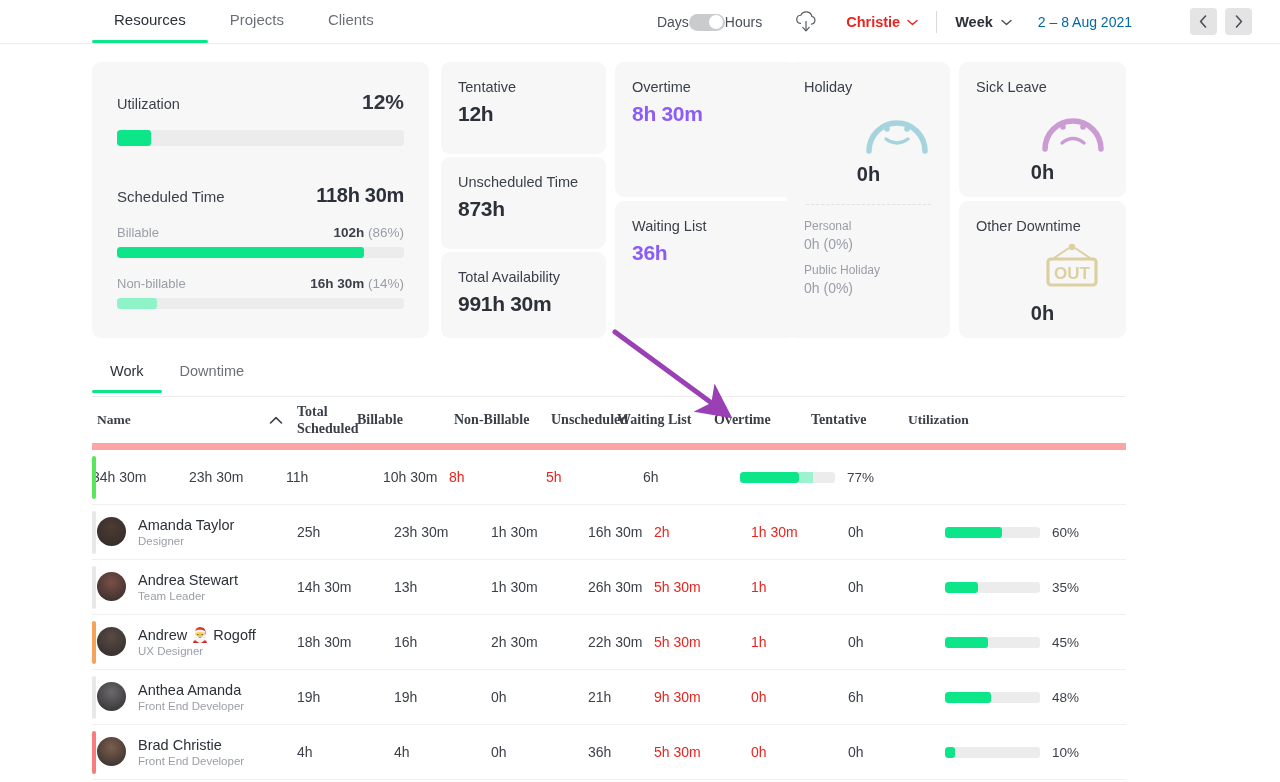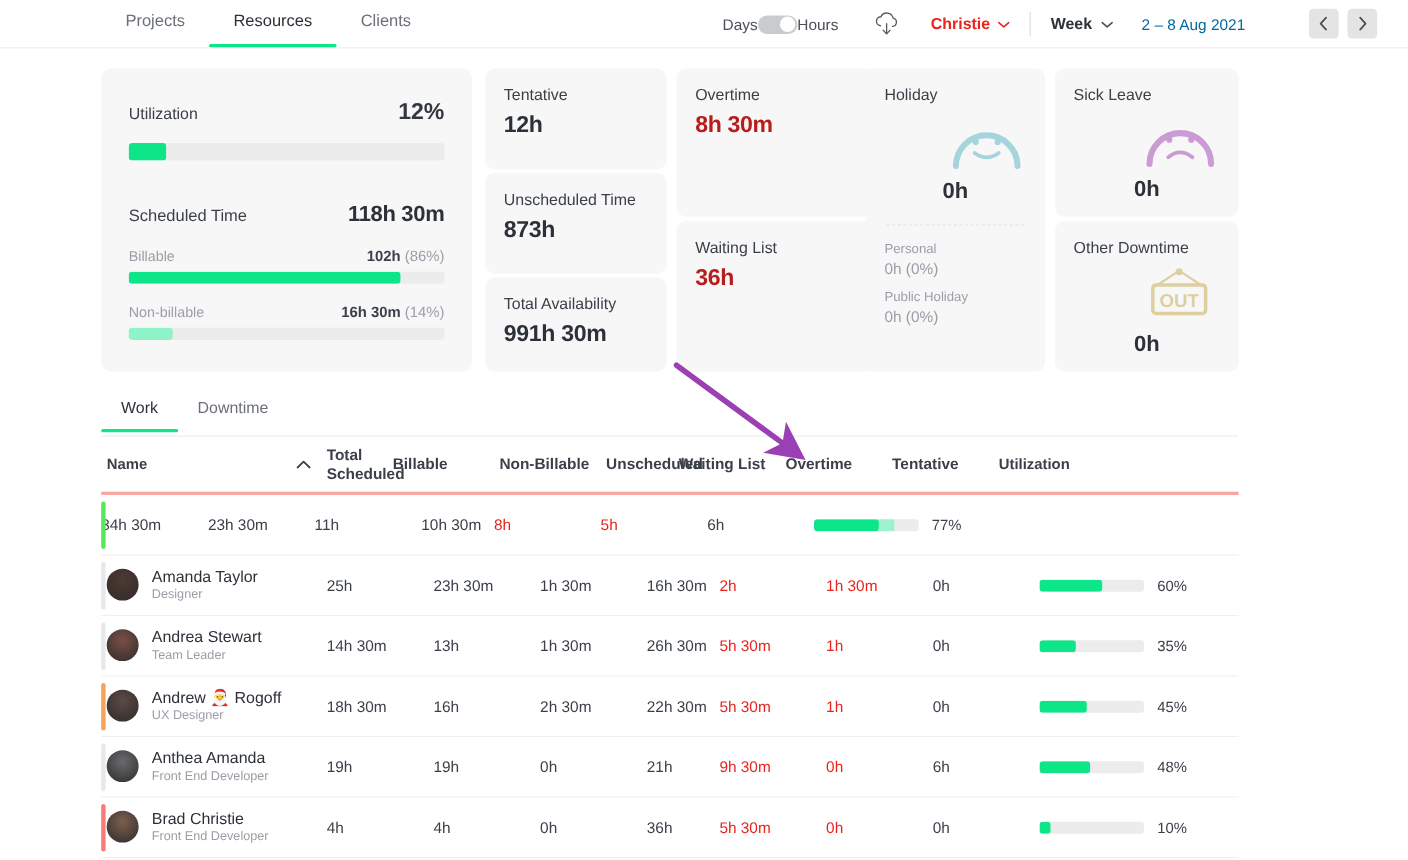--- a/index.html
+++ b/index.html
@@ -47,21 +47,21 @@
     width: 27px; height: 27px; background: #e4e4e4; border-radius: 4px;
     display: flex; align-items: center; justify-content: center; cursor: pointer;
   }
   .chev { stroke: #4a4f58; stroke-width: 1.6; fill: none; }
 
   
   .cards { position: absolute; left: 92px; top: 62px; width: 1034px; height: 276px; }
   .card { position: absolute; background: #f7f7f8; border-radius: 9px; }
   .card-title { font-size: 14.5px; color: #3a3f48; }
   .card-big { font-size: 21px; font-weight: bold; color: #2c3038; letter-spacing: -0.3px; }
-  .card-big.red { color: #b91c1c; }
+  .card-big.red { color: #8b5cf6; }
 
   .c-util { left: 0; top: 0; width: 337px; height: 276px; padding: 28px 25px; }
   .util-row { display: flex; justify-content: space-between; align-items: baseline; }
   .util-pct { font-size: 21px; font-weight: bold; }
   .bar-track { height: 16px; background: #ececec; border-radius: 3px; margin-top: 16px; overflow: hidden; display: flex; }
   .bar-fill { background: #0ce588; height: 100%; border-radius: 3px; }
   .bar-fill.light { background: #8ff3c8; }
   .sched-label { font-size: 15px; color: #3a3f48; }
   .sched-val { font-size: 20px; font-weight: bold; color: #2c3038; letter-spacing: -0.3px; }
   .sub-label { font-size: 13px; color: #9a9ea6; }
@@ -92,21 +92,21 @@
   .subtab.active { color: #2c3038; }
   .subtab.active::after {
     content: ""; position: absolute; left: 0; right: 0; bottom: 0;
     height: 3px; background: #0ce588; border-radius: 2px;
   }
   .subtabs-rule { position: absolute; left: 92px; top: 396px; width: 1034px; height: 1px; background: #ececec; }
 
   
   .table { position: absolute; left: 92px; top: 397px; width: 1034px; }
   .trow { display: flex; align-items: center; position: relative; }
-  .thead { height: 53px; border-bottom: 3px solid #fca5a5; }
+  .thead { height: 53px; border-bottom: 7px solid #fca5a5; font-family: Liberation Serif, serif; }
   .th {
     font-size: 13.5px; font-weight: bold; color: #3a3f48; line-height: 1.25;
   }
   .tbody .trow { height: 55px; border-bottom: 1px solid #f0f0f0; }
   .accent { position: absolute; left: 0; top: 6px; width: 4px; height: 43px; border-radius: 2px; }
   .c-name { width: 205px; padding-left: 5px; display: flex; align-items: center; }
   .c-num  { width: 97px; font-size: 14px; color: #3a3f48; }
   .c-num.w-unsch { width: 66px; }
   .avatar {
     width: 29px; height: 29px; border-radius: 50%; flex: none; margin-right: 12px;
@@ -126,22 +126,22 @@
   .sort-ico { stroke: #3a3f48; stroke-width: 1.6; fill: none; }
 
   
   .arrow-svg { position: absolute; left: 600px; top: 320px; pointer-events: none; }
 </style>
 </head>
 <body>
 
 <div class="topbar">
   <div class="tabs-main">
+    <div class="tab-main active"><span>Resources</span></div>
     <div class="tab-main"><span>Projects</span></div>
-    <div class="tab-main active"><span>Resources</span></div>
     <div class="tab-main"><span>Clients</span></div>
   </div>
 
   <div class="toolbar">
     <div class="dayhour">
       <span>Days</span>
       <div class="toggle">
           <div class="knob"></div>
         </div>
       <span>Hours</span>

